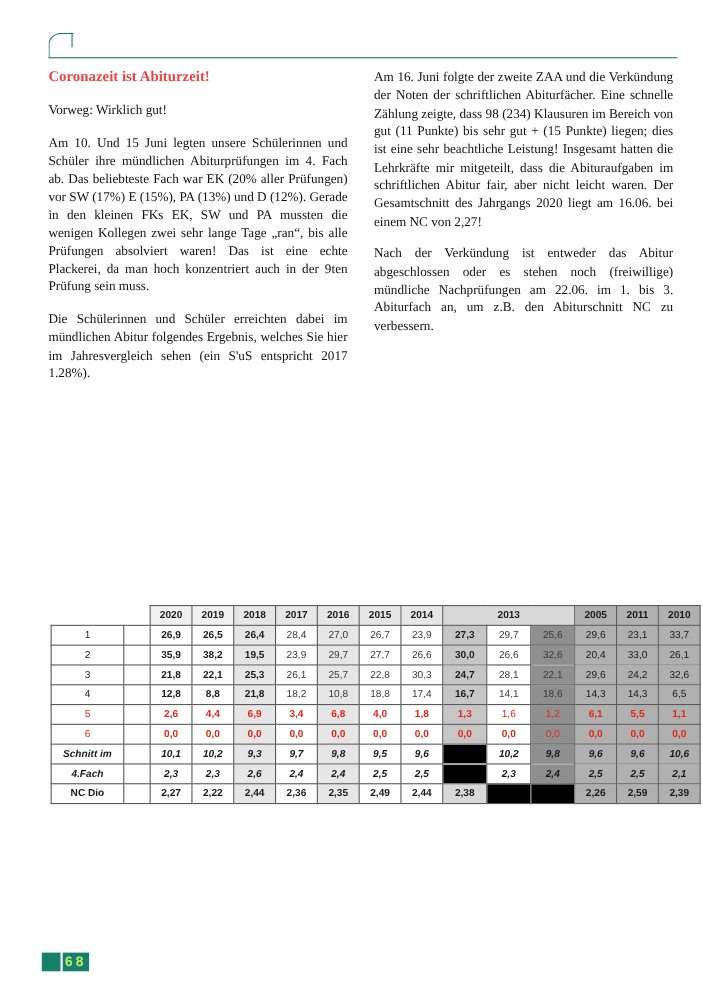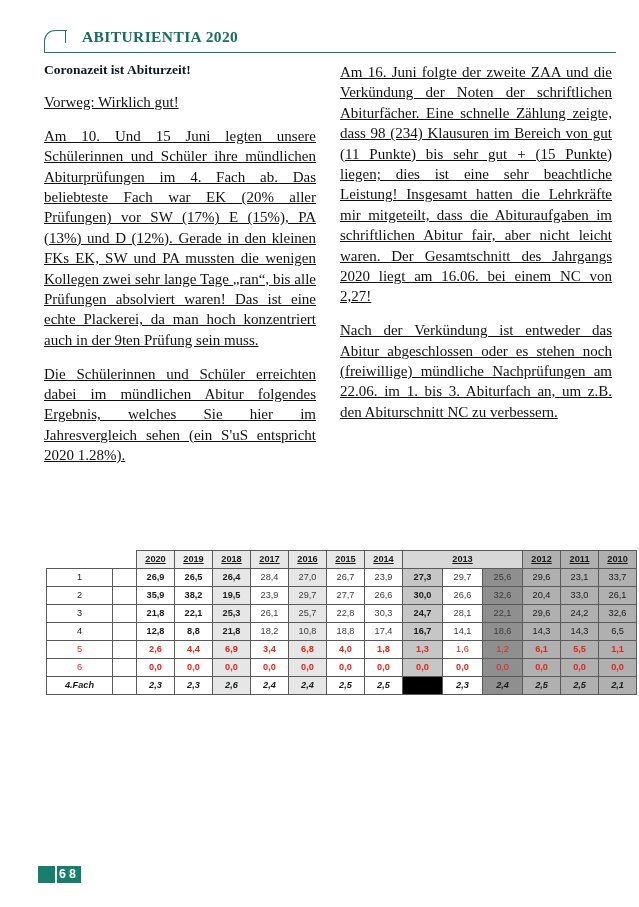--- a/index.html
+++ b/index.html
@@ -71,34 +71,33 @@
   #col-right {
     position: absolute;
     left: 340px;
     top: 62px;
     width: 272px;
   }
   .article-title {
     font-family: "Liberation Serif", serif;
     font-weight: bold;
     font-size: 13.5px;
-    color: #0f172a;
+    color: #ef4444;
     margin: 0 0 13px 0;
     line-height: 1.25;
   }
   p.body-par {
     font-family: "Liberation Serif", serif;
-    font-size: 15px;
+    font-size: 12px;
     line-height: 1.36;
     text-align: justify;
     text-justify: inter-word;
     margin: 0 0 13.5px 0;
     color: #121212;
     hyphens: manual;
-    text-decoration: underline;
   }
   p.body-par:last-child { margin-bottom: 0; }
   .sig { text-align: left; }
 
   
   #grade-table-wrap {
     position: absolute;
     left: 46px;
     top: 550px;
     width: 548px;
@@ -123,21 +122,21 @@
   }
   
   col.c-lab   { width: 66px; }
   col.c-pad   { width: 24px; }
   col.c-yr    { width: 38px; }
   col.c-y13a  { width: 40px; }
   col.c-y13b  { width: 40px; }
   col.c-y13c  { width: 40px; }
 
   
-  tr.r-years td { font-weight: bold; font-size: 10.4px; height: 19px; text-decoration: underline; }
+  tr.r-years td { font-weight: bold; font-size: 10.4px; height: 19px; }
   tr.r-sub td   { font-size: 8.6px; height: 17px; }
 
   
   .bg-white  { background: #ffffff; }
   .bg-l1     { background: #f0f0f0; }
   .bg-l2     { background: #e6e6e6; margin-top: 35px; }
   .bg-l3     { background: #d8d8d8; }
   .bg-m1     { background: #c6c6c6; }
   .bg-m2     { background: #b0b0b0; }
   .bg-dark   { background: #8f8f8f; }
@@ -168,45 +167,44 @@
     display: flex;
     align-items: stretch;
     height: 17px;
   }
   #folio .swatch {
     width: 17px;
     background: #16806c;
   }
   #folio .digits {
     background: #16806c;
-    color: #ffffff;
+    color: #bef264;
     font-family: "Liberation Sans", sans-serif;
     font-weight: bold;
     font-size: 12.5px;
     line-height: 17px;
     padding: 0 2px;
     margin-left: 2px;
     letter-spacing: 3px;
   }
 </style>
 </head>
 <body>
 
 <div id="page-header">
   <div class="corner"></div>
   <div class="corner-tick"></div>
-  <div class="head-title">ABITURIENTIA 2020</div>
   <div class="rule"></div>
 </div>
 
 <div id="col-left">
   <h1 class="article-title">Coronazeit ist Abiturzeit!</h1>
   <p class="body-par">Vorweg: Wirklich gut!</p>
   <p class="body-par">Am 10. Und 15 Juni legten unsere Schülerinnen und Schüler ihre mündlichen Abiturprüfungen im 4. Fach ab. Das beliebteste Fach war EK (20% aller Prüfungen) vor SW (17%) E (15%), PA (13%) und D (12%). Gerade in den kleinen FKs EK, SW und PA mussten die wenigen Kollegen zwei sehr lange Tage „ran“, bis alle Prüfungen absolviert waren! Das ist eine echte Plackerei, da man hoch konzentriert auch in der 9ten Prüfung sein muss.</p>
-  <p class="body-par">Die Schülerinnen und Schüler erreichten dabei im mündlichen Abitur folgendes Ergebnis, welches Sie hier im Jahresvergleich sehen (ein S'uS entspricht 2020 1.28%).</p>
+  <p class="body-par">Die Schülerinnen und Schüler erreichten dabei im mündlichen Abitur folgendes Ergebnis, welches Sie hier im Jahresvergleich sehen (ein S'uS entspricht 2017 1.28%).</p>
 </div>
 
 <div id="col-right">
   <p class="body-par">Am 16. Juni folgte der zweite ZAA und die Verkündung der Noten der schriftlichen Abiturfächer. Eine schnelle Zählung zeigte, dass 98 (234) Klausuren im Bereich von gut (11 Punkte) bis sehr gut + (15 Punkte) liegen; dies ist eine sehr beachtliche Leistung! Insgesamt hatten die Lehrkräfte mir mitgeteilt, dass die Abituraufgaben im schriftlichen Abitur fair, aber nicht leicht waren. Der Gesamtschnitt des Jahrgangs 2020 liegt am 16.06. bei einem NC von 2,27!</p>
   <p class="body-par">Nach der Verkündung ist entweder das Abitur abgeschlossen oder es stehen noch (freiwillige) mündliche Nachprüfungen am 22.06. im 1. bis 3. Abiturfach an, um z.B. den Abiturschnitt NC zu verbessern.</p>
 </div>
 
 <div id="grade-table-wrap">
   <table id="grade-table">
     <colgroup>
@@ -232,21 +230,21 @@
         <td class="bg-none" style="border:none;"></td>
         <td class="bg-none" style="border:none;"></td>
         <td class="bg-l1">2020</td>
         <td class="bg-l1">2019</td>
         <td class="bg-l2">2018</td>
         <td class="bg-l2">2017</td>
         <td class="bg-l2">2016</td>
         <td class="bg-l2">2015</td>
         <td class="bg-l2">2014</td>
         <td class="bg-l3" colspan="3">2013</td>
-        <td class="bg-m2">2012</td>
+        <td class="bg-m2">2005</td>
         <td class="bg-m2">2011</td>
         <td class="bg-m2">2010</td>
       </tr>
 
 
       <tr>
         <td class="lab-c bg-white">1</td>
         <td class="bg-white"></td>
         <td class="b bg-white">26,9</td>
         <td class="b bg-white">26,5</td>
@@ -346,39 +344,73 @@
         <td class="b bg-white tx-red">0,0</td>
         <td class="b bg-white tx-red">0,0</td>
         <td class="b bg-m1 tx-red">0,0</td>
         <td class="b bg-white tx-red">0,0</td>
         <td class="bg-dark tx-red">0,0</td>
         <td class="b bg-m2 tx-red">0,0</td>
         <td class="b bg-m2 tx-red">0,0</td>
         <td class="b bg-m2 tx-red">0,0</td>
       </tr>
 
+      <tr class="r-schnitt1">
+        <td class="lab-c bi bg-white">Schnitt im</td>
+        <td class="bg-white"></td>
+        <td class="bi bg-white">10,1</td>
+        <td class="bi bg-white">10,2</td>
+        <td class="bi bg-l2">9,3</td>
+        <td class="bi bg-white">9,7</td>
+        <td class="bi bg-l2">9,8</td>
+        <td class="bi bg-white">9,5</td>
+        <td class="bi bg-white">9,6</td>
+        <td class="bg-black"></td>
+        <td class="bi bg-white">10,2</td>
+        <td class="bi bg-dark">9,8</td>
+        <td class="bi bg-m2">9,6</td>
+        <td class="bi bg-m2">9,6</td>
+        <td class="bi bg-m2">10,6</td>
+      </tr>
 
       <tr class="r-schnitt2">
         <td class="lab-c bi bg-white">4.Fach</td>
         <td class="bg-white"></td>
         <td class="bi bg-white">2,3</td>
         <td class="bi bg-white">2,3</td>
         <td class="bi bg-l2">2,6</td>
         <td class="bi bg-white">2,4</td>
         <td class="bi bg-l2">2,4</td>
         <td class="bi bg-white">2,5</td>
         <td class="bi bg-white">2,5</td>
         <td class="bg-black"></td>
         <td class="bi bg-white">2,3</td>
         <td class="bi bg-dark">2,4</td>
         <td class="bi bg-m2">2,5</td>
         <td class="bi bg-m2">2,5</td>
         <td class="bi bg-m2">2,1</td>
       </tr>
 
+      <tr>
+        <td class="lab-c b bg-white">NC Dio</td>
+        <td class="bg-white"></td>
+        <td class="b bg-white">2,27</td>
+        <td class="b bg-white">2,22</td>
+        <td class="b bg-l2">2,44</td>
+        <td class="b bg-white">2,36</td>
+        <td class="b bg-l2">2,35</td>
+        <td class="b bg-white">2,49</td>
+        <td class="b bg-white">2,44</td>
+        <td class="b bg-l3">2,38</td>
+        <td class="bg-black"></td>
+        <td class="bg-black"></td>
+        <td class="b bg-m2">2,26</td>
+        <td class="b bg-m2">2,59</td>
+        <td class="b bg-m2">2,39</td>
+      </tr>
 
 
     </tbody>
   </table>
 </div>
 
 <div id="folio">
   <div class="swatch"></div>
   <div class="digits">68</div>
 </div>

